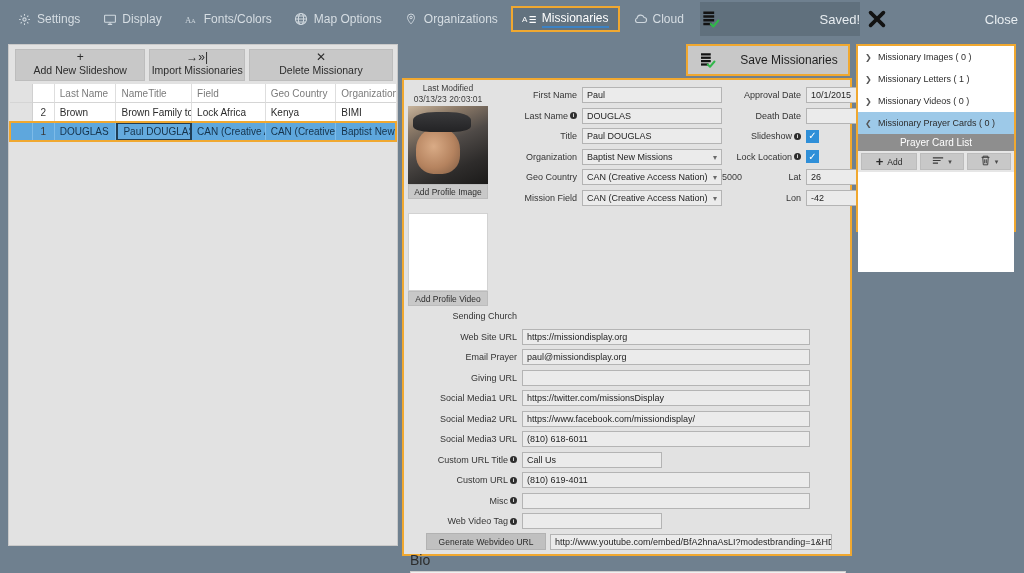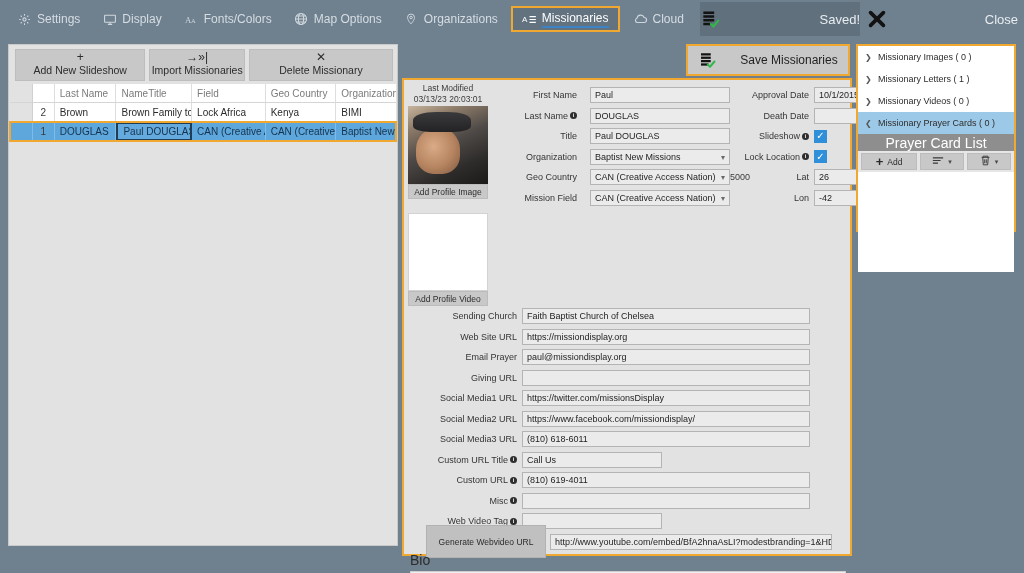--- a/index.html
+++ b/index.html
@@ -134,40 +134,40 @@
     position: absolute; right: 4px; top: 50%; transform: translateY(-50%);
     font-size: 8px; color: #6a6a6a;
   }
   .info-i {
     display: inline-block; width: 7px; height: 7px; border-radius: 50%;
     background: #2e2e2e; color: #ffffff; font-size: 5.5px; line-height: 7px;
     text-align: center; font-weight: bold; vertical-align: super;
   }
   
   #left-fields .flabel { width: 92px; }
-  #left-fields .finput { width: 140px; margin-left: 8px; }
+  #left-fields .finput { width: 140px; }
   
   #right-fields { width: 164px; flex: 0 0 164px; padding-top: 2px; }
   #right-fields .flabel { width: 84px; }
   #right-fields .finput { width: 76px; }
   .chk {
     width: 13px; height: 13px; background: #2f8fd8;
     display: flex; align-items: center; justify-content: center;
     color: #ffffff; font-size: 10px; line-height: 10px;
   }
   .scale-lbl { font-size: 9px; color: #3a3a3a; width: 34px; }
 
   
   #wide-fields { padding: 0 3px 0 2px; }
   #wide-fields .frow { height: 20px; }
   #wide-fields .flabel { width: 116px; }
   #wide-fields .finput { width: 288px; }
   #wide-fields .finput.short { width: 140px; }
   .genbtn {
-    width: 120px; height: 33px; background: #c0c0c0; border: 1px solid #b2b2b2;
+    width: 120px; height: 17px; background: #c0c0c0; border: 1px solid #b2b2b2;
     font-size: 8.5px; color: #2b2b2b;
     display: flex; align-items: center; justify-content: center;
   }
   #bio-label { font-size: 14px; color: #2c2c2c; padding-left: 4px; }
   #bio-box {
     margin: 3px 4px 0 6px; height: 104px; background: #efefef;
     border: 1px solid #cfcfcf; padding: 7px 8px; overflow: hidden;
   }
 
   
@@ -184,21 +184,21 @@
     background: #ffffff; border: 2px solid #f0a830;
   }
   .acc-item {
     display: flex; align-items: center; gap: 6px; height: 22px;
     padding-left: 7px; font-size: 9px; color: #2d2d2d;
   }
   .acc-item.open { background: #9dc9e8; }
   .acc-chev { font-size: 8px; color: #555; width: 7px; }
   #pc-header {
     height: 17px; background: #8e8e8e; color: #ffffff;
-    font-size: 14px; display: flex; align-items: center; justify-content: center;
+    font-size: 10px; display: flex; align-items: center; justify-content: center;
   }
   #pc-toolbar { display: flex; gap: 3px; padding: 2px 3px; background: #e6e6e6; }
   .pc-btn {
     background: #c8c8c8; border: 1px solid #bcbcbc; height: 17px;
     display: flex; align-items: center; justify-content: center; gap: 4px;
     font-size: 8.5px; color: #2b2b2b;
   }
   #pc-add { width: 56px; }
   #pc-sort { width: 44px; }
   #pc-del { width: 44px; }
@@ -474,21 +474,20 @@
           <div class="finput">-42</div>
         </div>
 
       </div>
     </div>
 
     <div id="wide-fields">
 
       <div class="frow">
         <div class="flabel">Sending Church</div>
-        <div class="finput">Faith Baptist Church of Chelsea</div>
       </div>
 
       <div class="frow">
         <div class="flabel">Web Site URL</div>
         <div class="finput">https://missiondisplay.org</div>
       </div>
 
       <div class="frow">
         <div class="flabel">Email Prayer</div>
         <div class="finput">paul@missiondisplay.org</div>

